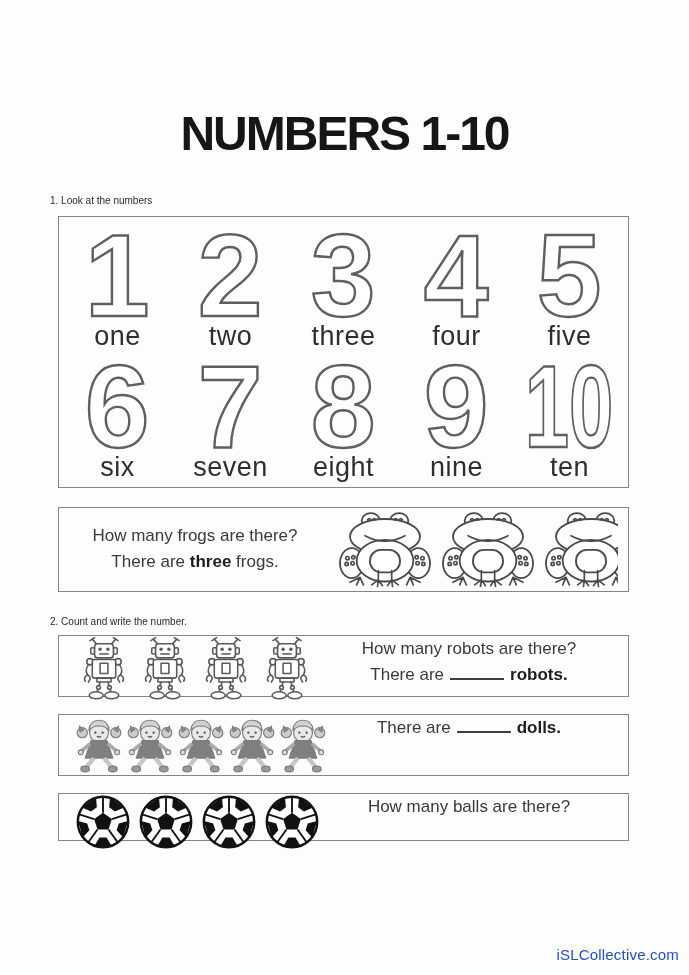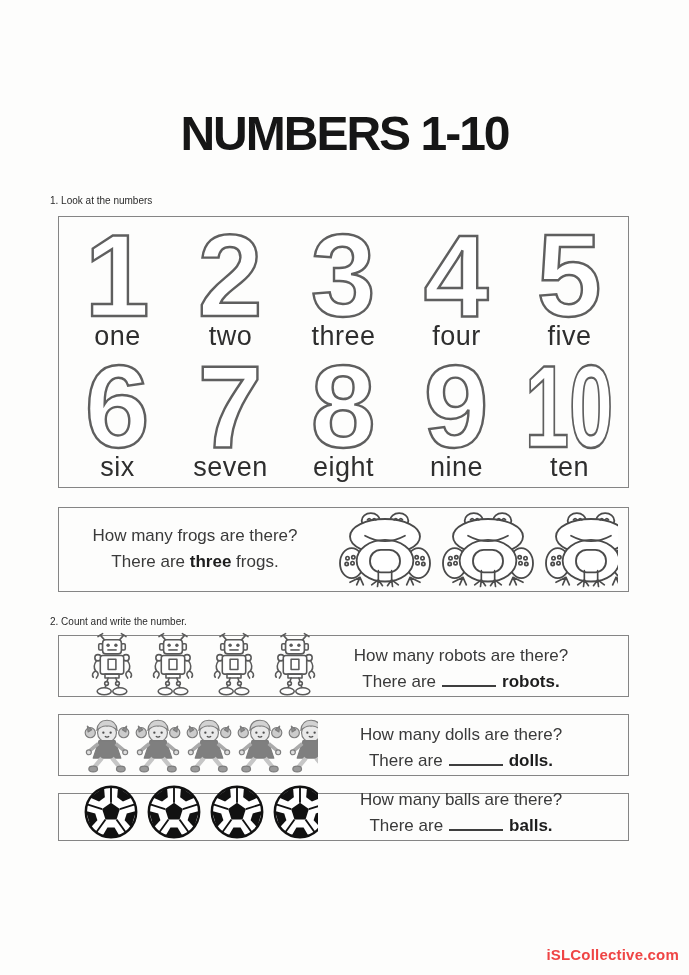--- a/index.html
+++ b/index.html
@@ -21,37 +21,37 @@
   .num-cell{display:flex;flex-direction:column;align-items:center;justify-content:flex-end;min-width:0;}
   .digit-svg{width:100%;height:98px;display:block;}
   .bubble{font-family:"Liberation Sans",sans-serif;font-weight:bold;font-size:126px;
           fill:#ffffff;stroke:#5f5f5f;stroke-width:2.6px;}
   .num-word{font-size:27px;color:#2e2e2e;line-height:1;padding-bottom:2px;letter-spacing:.5px;text-align:right;}
   
   .example-box{margin-top:19px;height:85px;display:flex;align-items:center;padding:0 10px;}
   .example-text{width:252px;text-align:center;font-size:17px;color:#3a3a3a;line-height:1.55;}
   .example-text b{color:#1d1d1d;}
   
-  .count-box{height:62px;display:flex;align-items:flex-end;padding:0 24px;margin-bottom:17px;}
+  .count-box{height:62px;display:flex;align-items:flex-start;padding:0 16px;margin-bottom:17px;}
   .count-box.balls{height:48px;margin-bottom:0;}
   .icon-row{flex:1;display:flex;align-items:center;gap:3px;overflow:hidden;}
   .count-text{width:286px;text-align:center;font-size:17px;color:#3a3a3a;line-height:1.55;}
   .count-text b{color:#1d1d1d;margin-top:46px;}
   .blank{display:inline-block;width:54px;height:13px;border-bottom:2.5px solid #3e3e3e;
          margin:0 6px;vertical-align:baseline;}
   
   .icon{flex:none;display:block;}
   .icon.frog{width:100px;height:78px;}
   .icon-row.frogs{flex:1;justify-content:space-evenly;padding-left:14px;}
   .icon.robot{width:58px;height:64px;}
   .icon.doll{width:48px;height:60px;}
   .icon.ball{width:56px;height:56px;margin-right:4px;}
   
-  .footer{position:absolute;right:10px;bottom:12px;font-size:15px;font-weight:bold;
-          color:#ef4444;letter-spacing:.2px;}
+  .footer{position:absolute;right:10px;bottom:12px;font-size:15px;font-weight:normal;
+          color:#1d4ed8;letter-spacing:.2px;}
   .defs{position:absolute;width:0;height:0;overflow:hidden;}
 </style>
 </head>
 <body>
 
 <svg class="defs" xmlns="http://www.w3.org/2000/svg" aria-hidden="true">
   <defs>
     <symbol id="sym-frog" viewBox="0 0 120 92">
       <g fill="#fff" stroke="#4a4a4a" stroke-width="2.2" stroke-linejoin="round" stroke-linecap="round">
         <ellipse cx="20" cy="63" rx="14" ry="18"></ellipse>
@@ -281,21 +281,20 @@
             <use href="#sym-doll"></use>
           </svg>
           <svg class="icon doll">
             <use href="#sym-doll"></use>
           </svg>
           <svg class="icon doll">
             <use href="#sym-doll"></use>
           </svg>
         </div>
       <div class="count-text">
-        <div>How many dolls are there?</div>
         <div><span>There are</span><span class="blank"></span><b><span>dolls</span><span>.</span></b></div>
       </div>
     </div>
 
     <div class="wbox count-box balls">
       <div class="icon-row">
           <svg class="icon ball">
             <use href="#sym-ball"></use>
           </svg>
           <svg class="icon ball">
@@ -306,19 +305,18 @@
           </svg>
           <svg class="icon ball">
             <use href="#sym-ball"></use>
           </svg>
           <svg class="icon ball">
             <use href="#sym-ball"></use>
           </svg>
         </div>
       <div class="count-text">
         <div>How many balls are there?</div>
-        <div><span>There are</span><span class="blank"></span><b><span>balls</span><span>.</span></b></div>
       </div>
     </div>
   </div>
 
   <div class="footer">iSLCollective.com</div>
 </div>
 
 </body></html>

